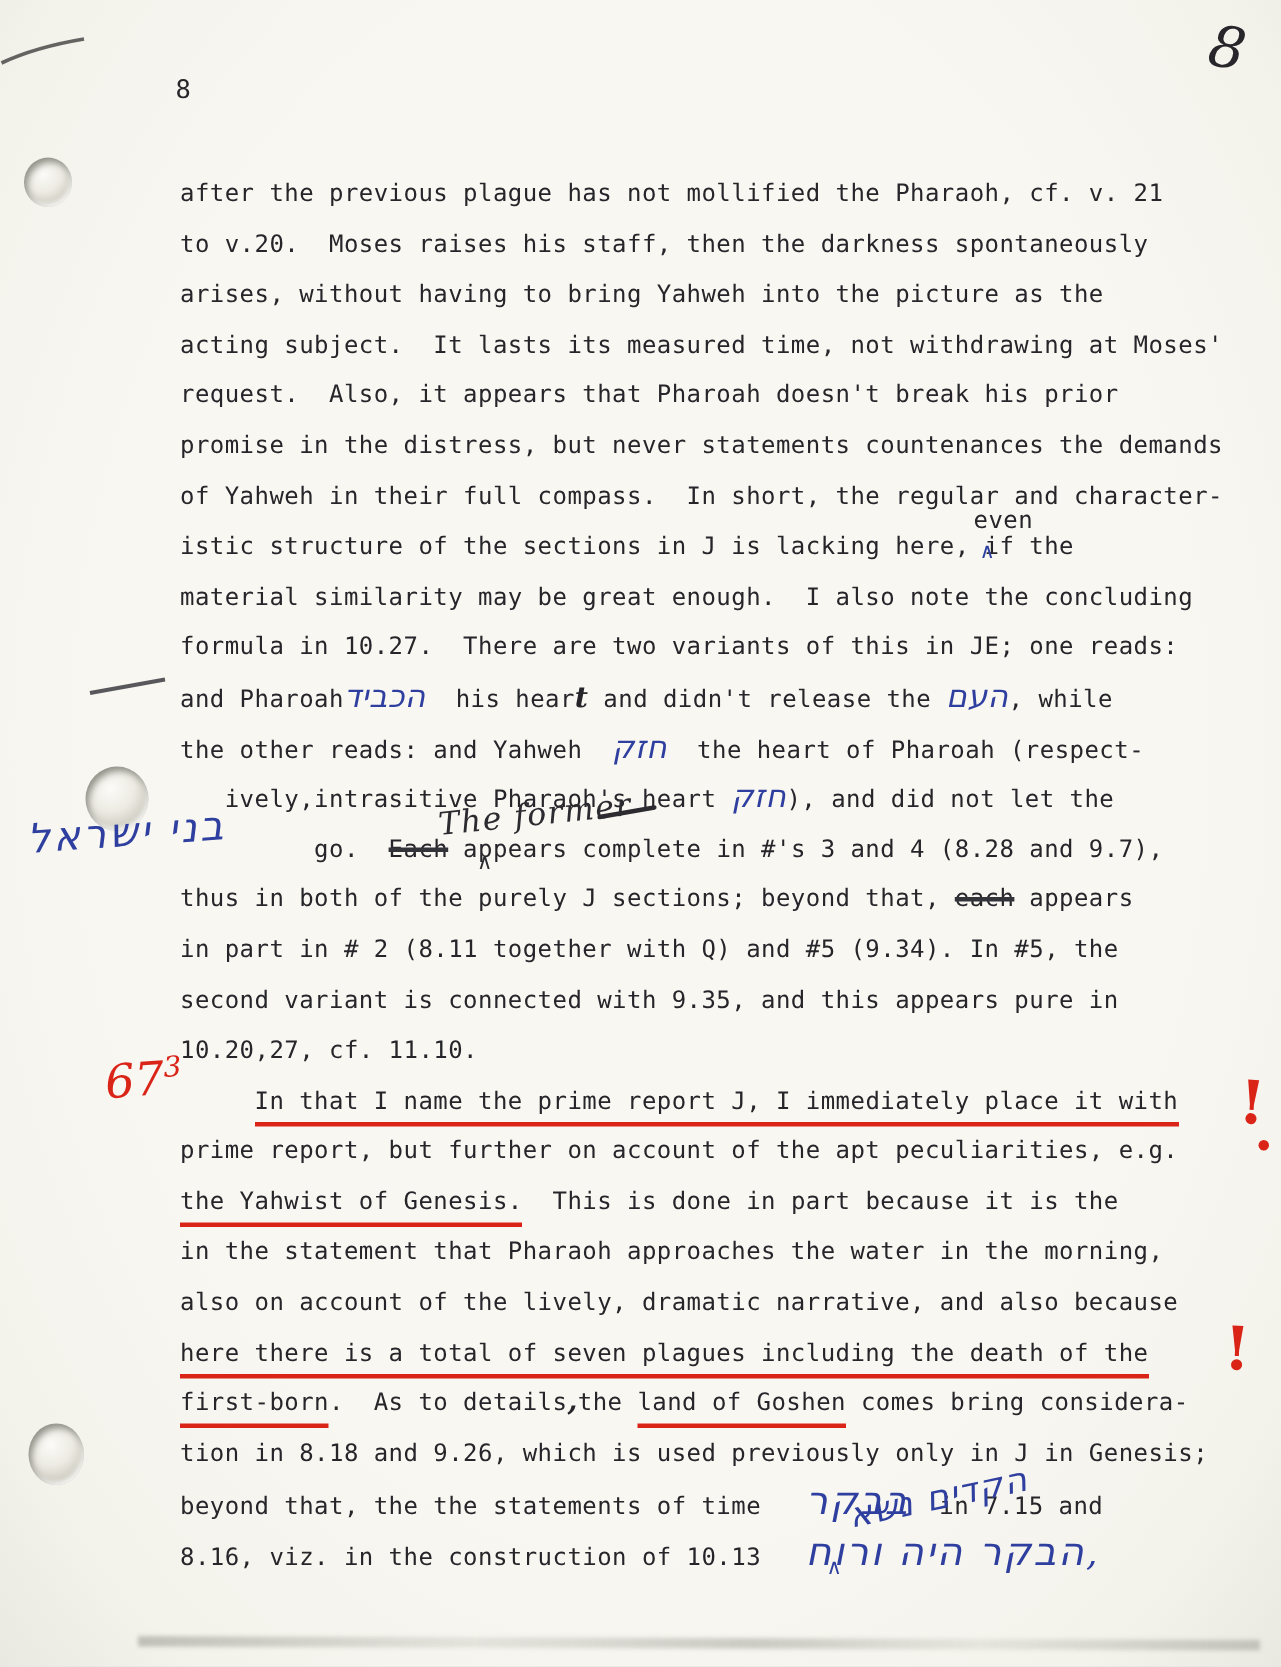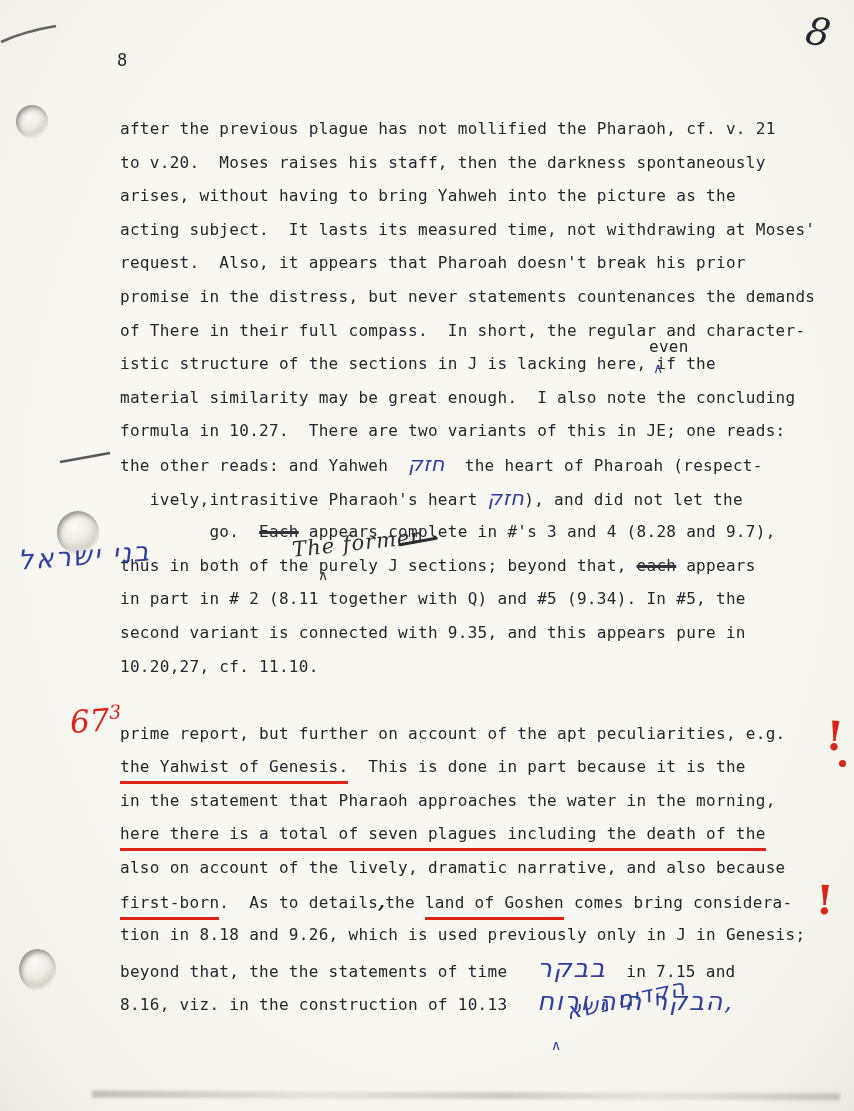--- a/index.html
+++ b/index.html
@@ -89,37 +89,38 @@
   <div class="ann hand-pageno">8</div>
   <div class="ann typed-pageno">8</div>
 
   <div class="text-block">
       <div class="line"><span>after the previous plague has not mollified the Pharaoh, cf. v. 21</span></div>
       <div class="line"><span>to v.20.  Moses raises his staff, then the darkness spontaneously</span></div>
       <div class="line"><span>arises, without having to bring Yahweh into the picture as the</span></div>
       <div class="line"><span>acting subject.  It lasts its measured time, not withdrawing at Moses'</span></div>
       <div class="line"><span>request.  Also, it appears that Pharoah doesn't break his prior</span></div>
       <div class="line"><span>promise in the distress, but never statements countenances the demands</span></div>
-      <div class="line"><span>of There in their full compass.  In short, the regular and character-</span></div>
+      <div class="line"><span>of Yahweh in their full compass.  In short, the regular and character-</span></div>
       <div class="line"><span>istic structure of the sections in J is lacking here, if the</span></div>
       <div class="line"><span>material similarity may be great enough.  I also note the concluding</span></div>
       <div class="line"><span>formula in 10.27.  There are two variants of this in JE; one reads:</span></div>
+      <div class="line"><span>and Pharoah</span><span class="heb">הכביד</span><span>  his hear</span><span class="hand">t</span><span> and didn't release the </span><span class="heb">העם</span><span>, while</span></div>
       <div class="line"><span>the other reads: and Yahweh  </span><span class="heb">חזק</span><span>  the heart of Pharoah (respect-</span></div>
       <div class="line"><span>   ively,intrasitive Pharaoh's heart </span><span class="heb">חזק</span><span>), and did not let the</span></div>
       <div class="line"><span>         go.  </span><span class="st">Each</span><span> appears complete in #'s 3 and 4 (8.28 and 9.7),</span></div>
       <div class="line"><span>thus in both of the purely J sections; beyond that, </span><span class="st">each</span><span> appears</span></div>
       <div class="line"><span>in part in # 2 (8.11 together with Q) and #5 (9.34). In #5, the</span></div>
       <div class="line"><span>second variant is connected with 9.35, and this appears pure in</span></div>
       <div class="line"><span>10.20,27, cf. 11.10.</span></div>
-      <div class="line"><span>     </span></div>
+      <div class="line"><span>     </span><span class="rl">In that I name the prime report J, I immediately place it with</span></div>
       <div class="line"><span>prime report, but further on account of the apt peculiarities, e.g.</span></div>
       <div class="line"><span class="rl">the Yahwist of Genesis.</span><span>  This is done in part because it is the</span></div>
       <div class="line"><span>in the statement that Pharaoh approaches the water in the morning,</span></div>
+      <div class="line"><span>also on account of the lively, dramatic narrative, and also because</span></div>
       <div class="line"><span class="rl">here there is a total of seven plagues including the death of the</span></div>
-      <div class="line"><span>also on account of the lively, dramatic narrative, and also because</span></div>
       <div class="line"><span class="rl">first-born</span><span>.  As to details</span><span class="hand">,</span><span>the </span><span class="rl">land of Goshen</span><span> comes bring considera-</span></div>
       <div class="line"><span>tion in 8.18 and 9.26, which is used previously only in J in Genesis;</span></div>
       <div class="line"><span>beyond that, the the statements of time   </span><span class="hebbig">בבקר</span><span>  in 7.15 and</span></div>
       <div class="line"><span>8.16, viz. in the construction of 10.13   </span><span class="hebbig">הבקר היה ורוח</span><span class="handblue">,</span></div>
     </div>
 
   <div class="ann even-insert">even</div>
   <div class="ann caret caret-even">∧</div>
 
   <div class="ann the-former">The former</div>

